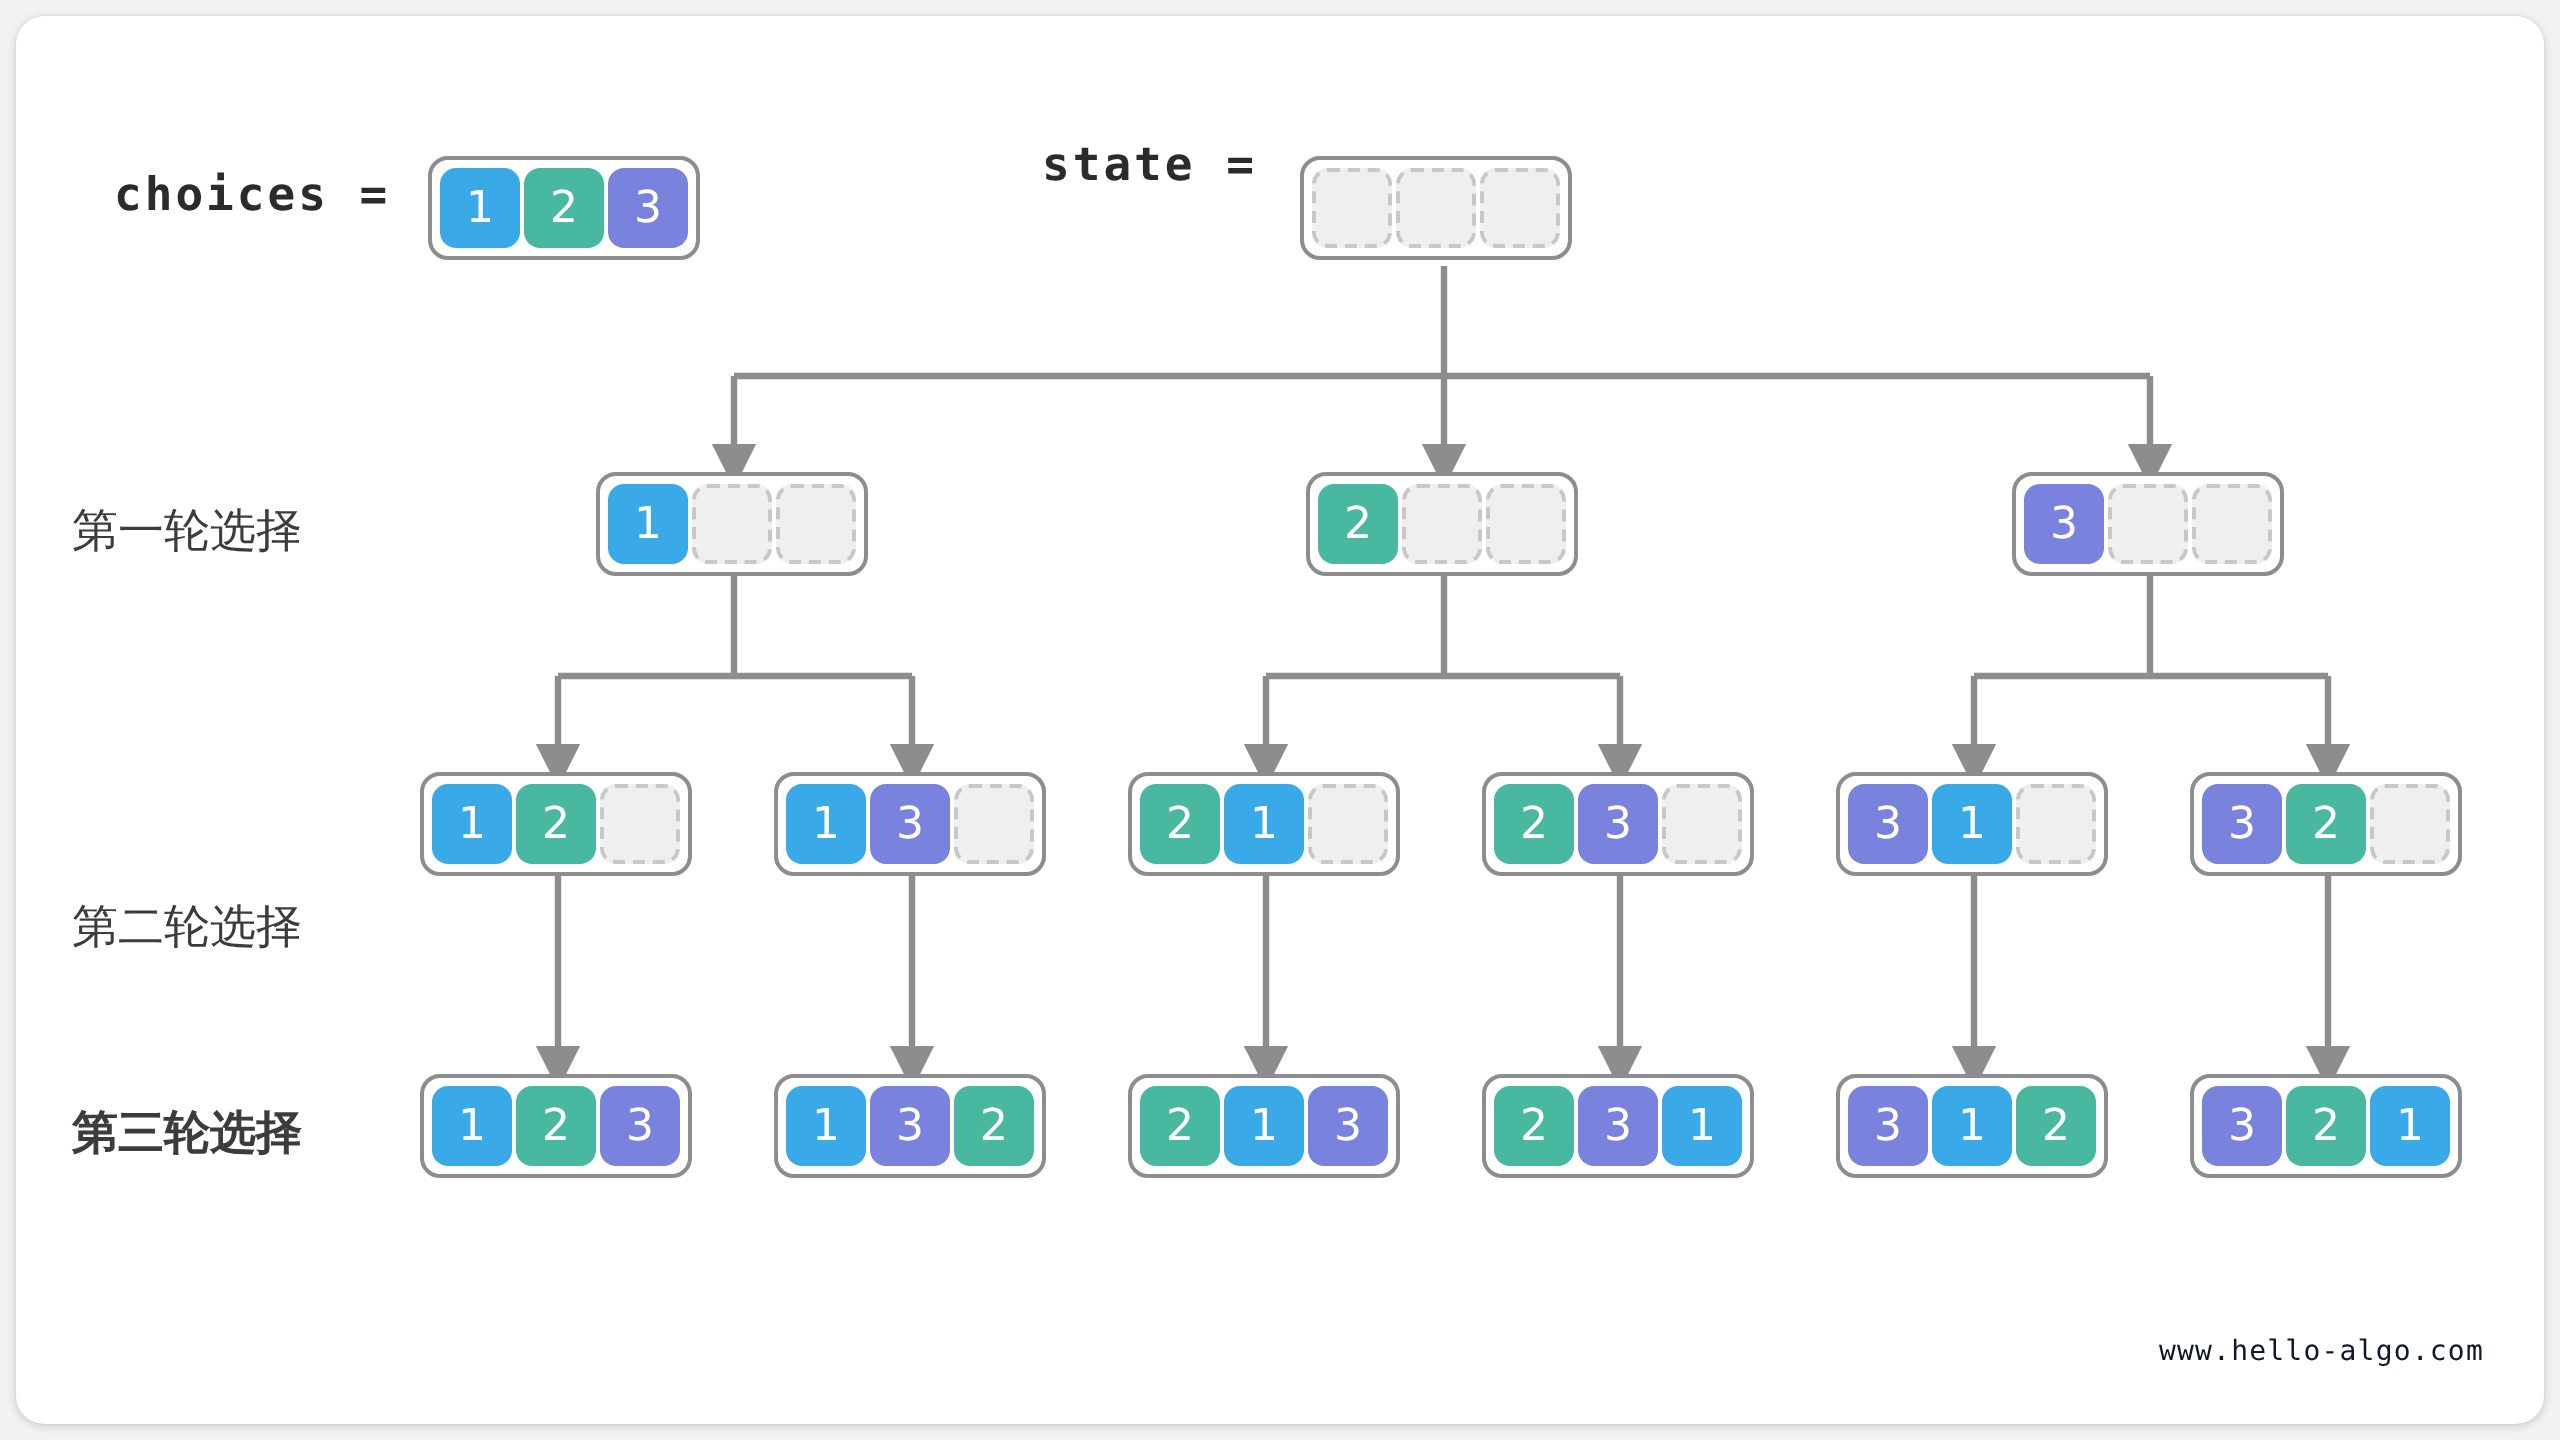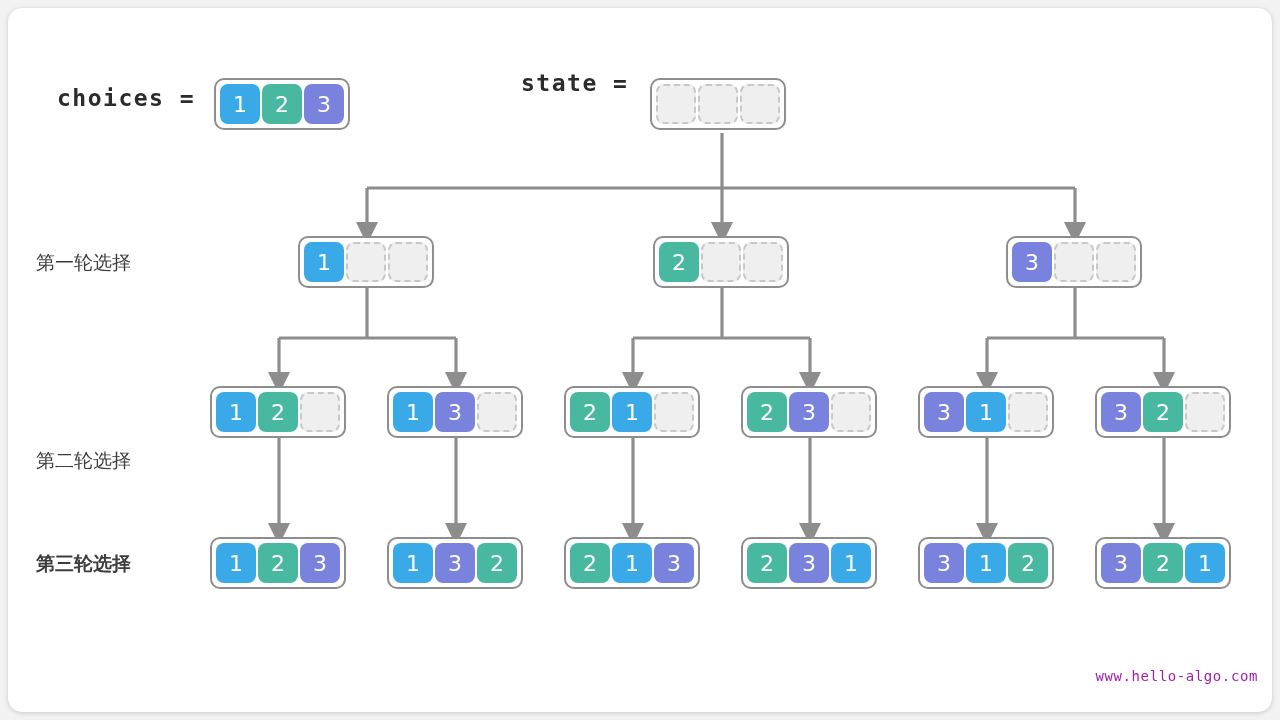--- a/index.html
+++ b/index.html
@@ -39,32 +39,32 @@
     font-family: "DejaVu Sans Mono", "Liberation Mono", monospace;
     font-weight: bold;
     font-size: 23px;
     color: #2b2b2b;
     letter-spacing: 1.5px;
     white-space: nowrap;
   }
   .row-label {
     position: absolute;
     font-family: "DejaVu Sans", "Liberation Sans", sans-serif;
-    font-size: 19px;
+    font-size: 23px;
     color: #3c3c3c;
     white-space: nowrap;
     text-align: center;
   }
   .watermark {
     position: absolute;
-    right: 22px;
+    right: 38px;
     bottom: 36px;
     font-family: "DejaVu Sans Mono", "Liberation Mono", monospace;
     font-size: 14px;
-    color: #a21caf;
+    color: #0f172a;
     letter-spacing: 0.6px;
     white-space: nowrap;
   }
 
   
   .array-group {
     position: absolute;
     display: flex;
     align-items: center;
     gap: 2px;

